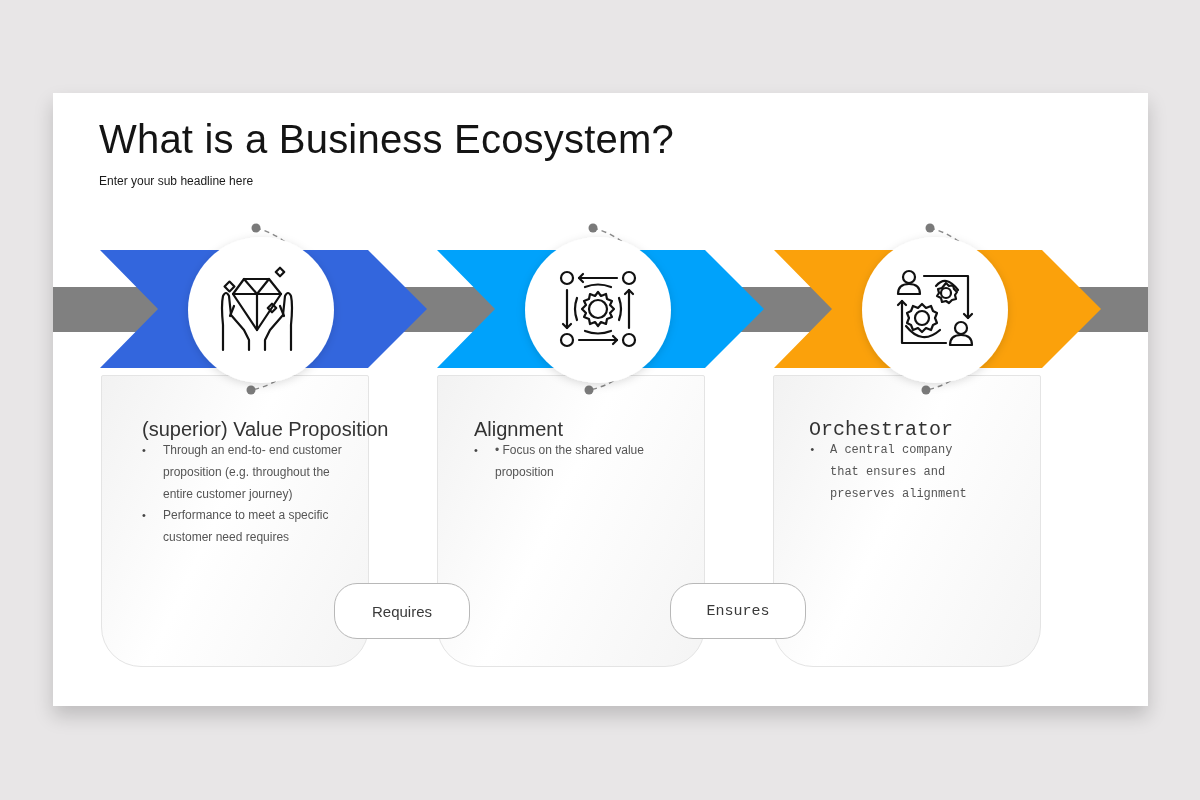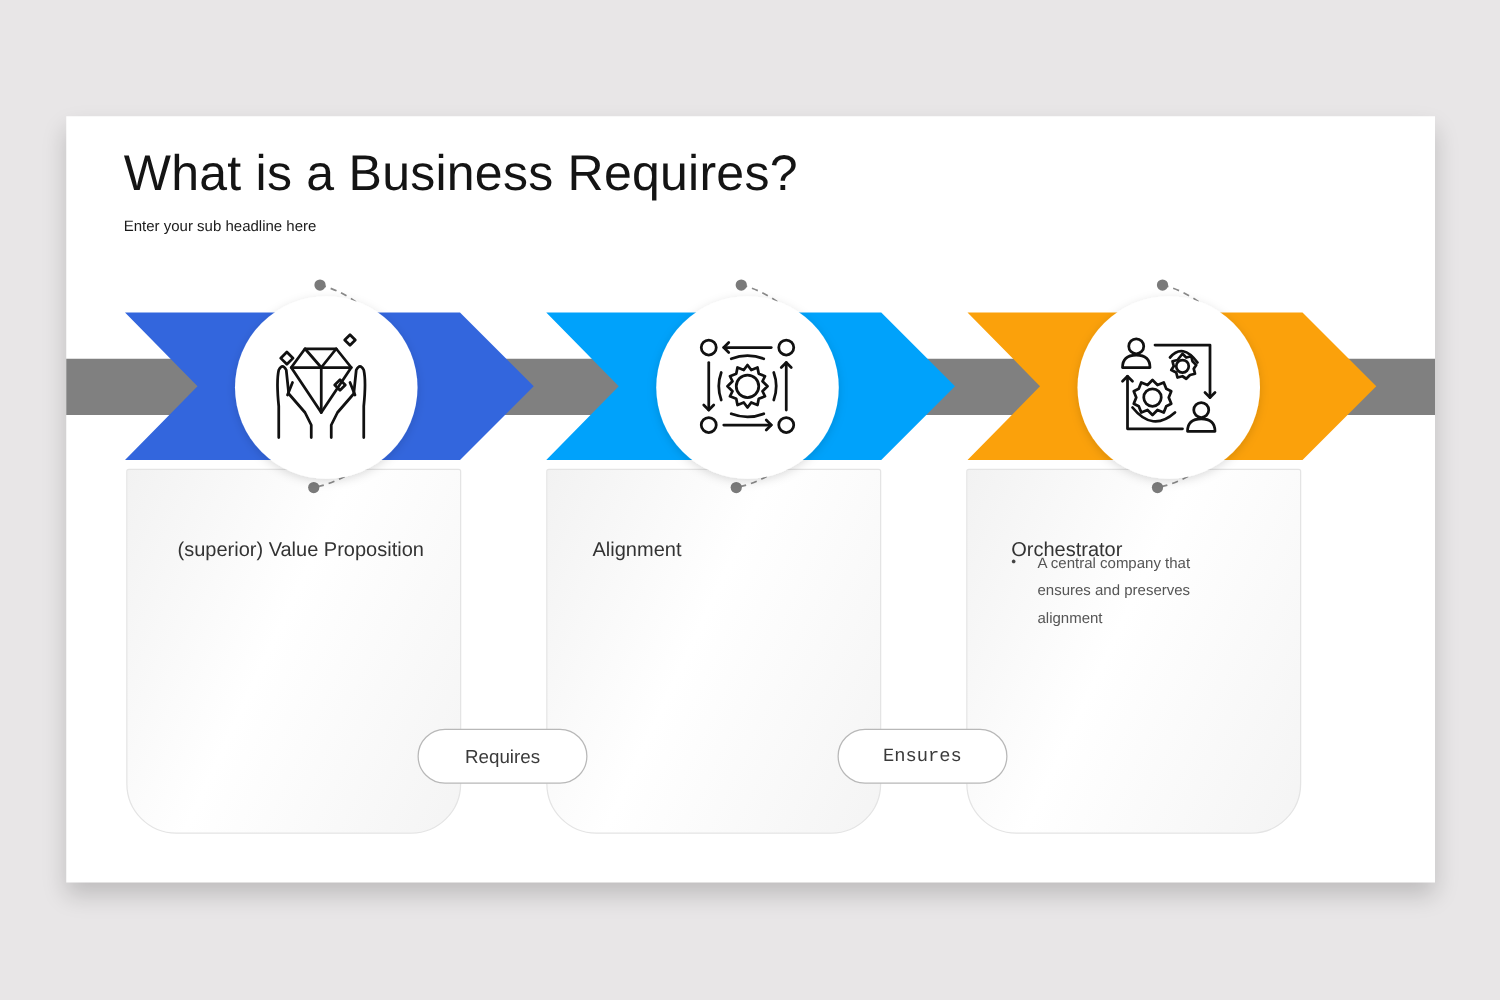--- a/index.html
+++ b/index.html
@@ -7,45 +7,50 @@
          font-family:"Liberation Sans", "DejaVu Sans", sans-serif; }
   .slide { position:absolute; left:53px; top:93px; width:1095px; height:613px; background:#ffffff;
            box-shadow:0 10px 18px rgba(0,0,0,0.18); }
   .title { position:absolute; left:99px; top:117px; font-size:40px; color:#141414; letter-spacing:0.2px; white-space:nowrap; }
   .subtitle { position:absolute; left:99px; top:174px; font-size:12px; color:#1a1a1a; white-space:nowrap; }
   .graphic { position:absolute; left:0; top:0; width:1200px; height:800px; }
   .card { position:absolute; top:375px; width:268px; height:292px; border:1px solid #e4e4e4;
           border-radius:2px 2px 40px 40px;
           background:linear-gradient(115deg, #f2f2f2 0%, #ffffff 45%, #f4f4f4 100%);
           box-sizing:border-box; }
-  .card-title { position:absolute; left:40px; top:42px; font-size:16px; color:#333; white-space:nowrap;margin-top:14px; }
+  .card-title { position:absolute; left:40px; top:42px; font-size:20px; color:#333; white-space:nowrap; }
   .card ul { position:absolute; left:40px; top:64px; margin:0; padding:0; list-style:none; width:200px; }
   .card li { position:relative; padding-left:21px; font-size:12px; line-height:21.8px; color:#555; }
   .card li::before { content:"•"; position:absolute; left:0; top:0; font-size:11px; color:#444; }
-  .pill { position:absolute; top:583px; width:136px; height:44px; border:1.5px solid #b8b8b8; border-radius:23px;
+  .pill { position:absolute; top:583px; width:136px; height:56px; border:1.5px solid #b8b8b8; border-radius:23px;
           background:#ffffff; box-sizing:border-box; display:flex; align-items:center; justify-content:center;
           font-size:15px; color:#3a3a3a; }
 </style>
 </head>
 <body>
 
 <div class="slide"></div>
 
-<div class="title">What is a Business Requires?</div>
+<div class="title">What is a Business Ecosystem?</div>
 <div class="subtitle">Enter your sub headline here</div>
 
 <div class="card" style="left:101px;">
   <div class="card-title">(superior) Value Proposition</div>
+  <ul>
+    <li>Through an end-to- end customer proposition (e.g. throughout the entire customer journey)</li>
+    <li>Performance to meet a specific customer need requires</li>
+  </ul>
 </div>
 <div class="card" style="left:437px;">
   <div class="card-title" style="left:36px;">Alignment</div>
   <ul style="left:36px;">
+    <li>• Focus on the shared value proposition</li>
   </ul>
 </div>
-<div class="card" style="left:773px;">
+<div class="card" style="left:773px;font-family:Liberation Mono, monospace;">
   <div class="card-title" style="left:35px;">Orchestrator</div>
   <ul style="left:35px; width:170px;">
     <li>A central company that ensures and preserves alignment</li>
   </ul>
 </div>
 
 <svg class="graphic" viewBox="0 0 1200 800">
   <defs>
     <filter id="circShadow" x="-30%" y="-30%" width="160%" height="160%">
       <feDropShadow dx="0" dy="2" stdDeviation="4" flood-color="#000" flood-opacity="0.14"></feDropShadow>

